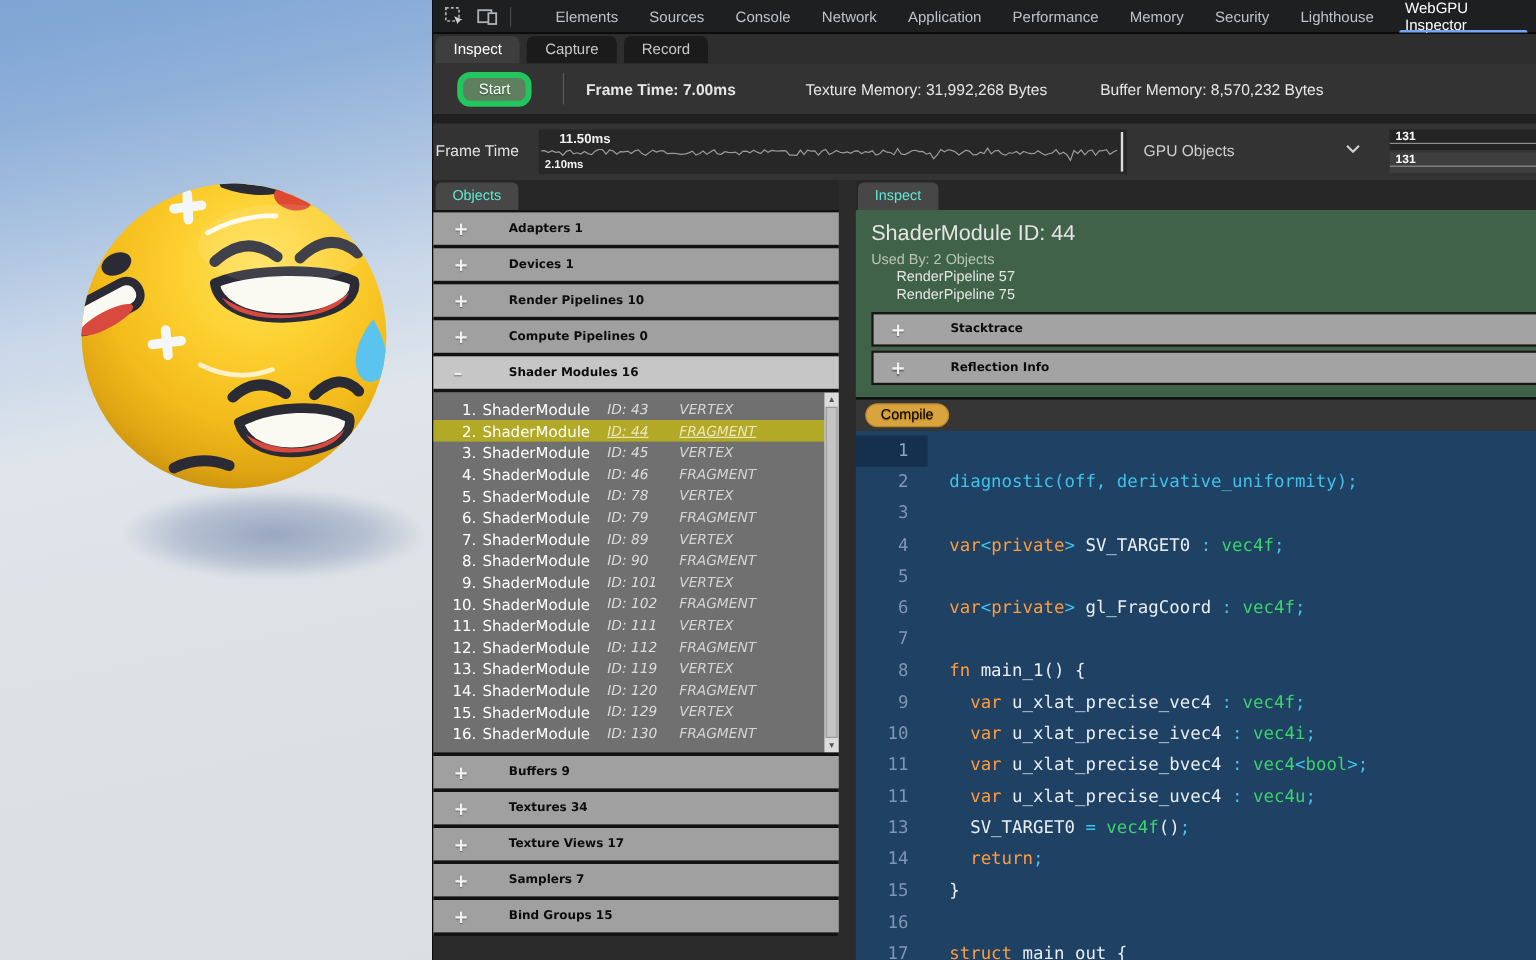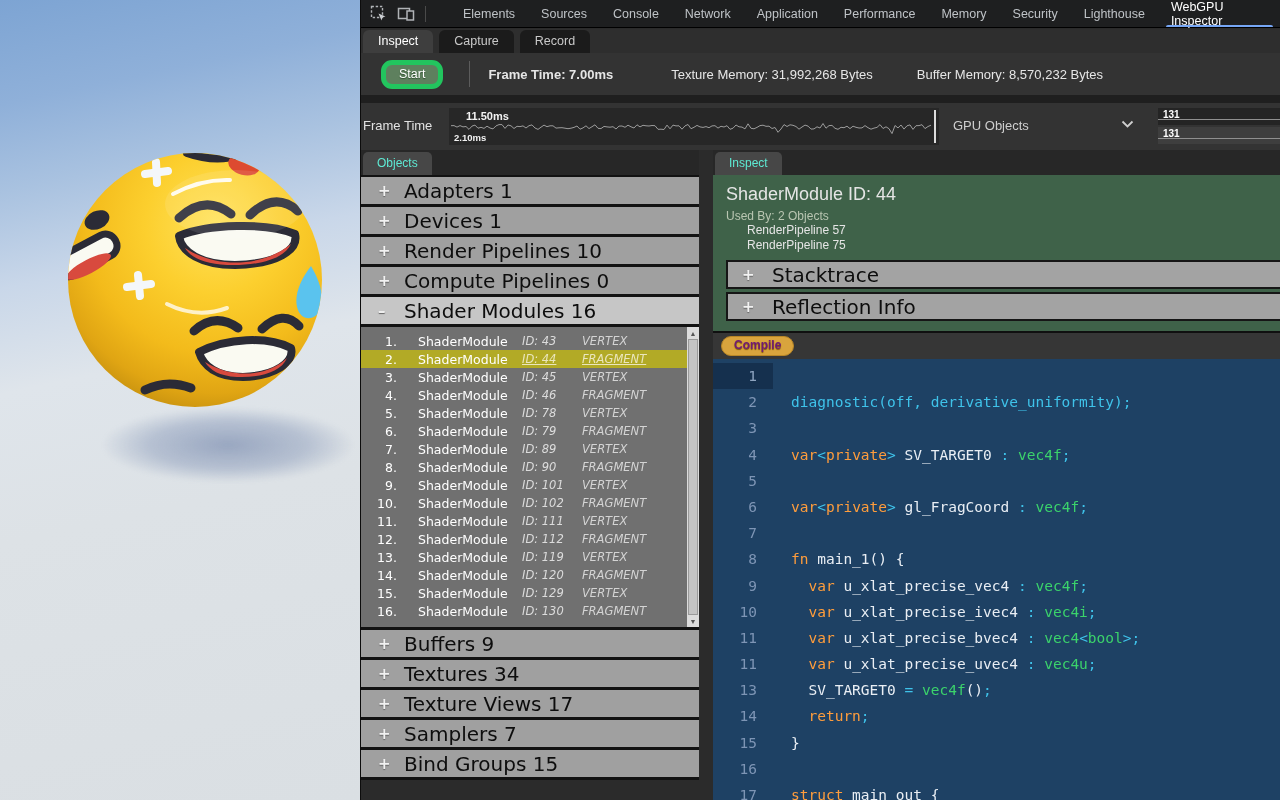--- a/index.html
+++ b/index.html
@@ -67,50 +67,50 @@
   .left-panel { position:absolute; left:0; top:150px; width:338px; height:650px; }
   .panel-tabbar { height:25px; background:#272727; display:flex; align-items:flex-end; padding-left:2px; }
   .panel-tab { font-size:12px; padding:4px 14px 5px; border-radius:5px 5px 0 0; background:#474747; color:#5eead4; }
   .accordion { border-top:2px solid #121212; }
   .acc-header { height:30px; background:#a0a0a0; border-bottom:3px solid #121212;
     display:flex; align-items:center; }
   .acc-header.expanded { background:#c6c6c6; }
   .acc-toggle { width:26px; margin-left:17px; font-size:15px; font-weight:bold; color:#f2f2f2;
     text-shadow:0 1px 1px #666; font-family:"DejaVu Sans", sans-serif; }
   .acc-header.expanded .acc-toggle { color:#eee; }
-  .acc-label { font-family:"DejaVu Sans", sans-serif; font-size:20px; font-weight:normal; color:#0d0d0d; }
+  .acc-label { font-family:"DejaVu Sans", sans-serif; font-size:10px; font-weight:bold; color:#0d0d0d;margin-left:20px; }
 
   .module-list { position:relative; height:303px; background:#707070; border-bottom:3px solid #121212;
     padding-top:5px; overflow:hidden; }
   .mod-row { height:18px; display:flex; align-items:center; font-family:"DejaVu Sans", sans-serif;
     font-size:12.5px; color:#fff; padding-left:8px; width:326px; }
   .mod-row.selected { background:#b2aa26; }
   .mod-num { width:28px; text-align:right; flex:none; }
-  .mod-name { margin-left:21px; width:98px; flex:none; }
+  .mod-name { margin-left:5px; width:98px; flex:none; }
   .mod-id { margin-left:6px; width:56px; font-style:italic; font-size:11.5px; color:#dcdcdc; flex:none; }
   .mod-stage { margin-left:4px; font-style:italic; font-size:11.5px; color:#d4d4d4; }
   .mod-row.selected .mod-id, .mod-row.selected .mod-stage { color:#eae6bd;text-decoration:underline; }
   .list-scrollbar { position:absolute; right:0; top:0; bottom:0; width:12px; background:#dcdcdc; }
   .sb-arrow { height:12px; display:flex; align-items:center; justify-content:center; font-size:7px; color:#555; }
   .sb-thumb { position:absolute; left:1px; right:1px; top:12px; bottom:12px; background:#c4c4c4; border:1px solid #9a9a9a; }
 
   
   .right-panel { position:absolute; left:352px; top:150px; width:568px; height:650px; overflow:hidden; }
   .green-block { position:absolute; left:0; top:25px; width:568px; height:156px; background:#3f6249; overflow:hidden; }
   .gb-title { margin:9px 0 0 13px; font-size:18px; color:#e5e5e5; }
   .gb-usedby { margin:4px 0 0 13px; font-size:12px; color:#b9c6b2; }
   .gb-user { margin-left:34px; font-size:12px; color:#e5e5e5; line-height:15px; }
   .gb-bars { margin-top:7px; margin-left:13px; width:600px; }
   .gb-bar { height:29px; background:#a3a3a3; border:2px solid #161616; margin-bottom:3px;
     display:flex; align-items:center; }
   .gb-bar .acc-toggle { margin-left:14px; width:30px; }
   .compile-strip { position:absolute; left:0; top:181px; width:568px; height:28px; background:#363636;
     border-top:2px solid #101010; display:flex; align-items:center; }
-  .compile-btn { margin-left:8px; background:#d9a43d; border:1px solid #b98626; color:#701a75;
-    font-size:12px; font-weight:bold; border-radius:10px; padding:1px 12px 3px; text-shadow:0 1px 1px #7a5408; }
+  .compile-btn { margin-left:8px; background:#d9a43d; border:1px solid #b98626; color:#000000;
+    font-size:12px; font-weight:normal; border-radius:10px; padding:1px 12px 3px; text-shadow:0 1px 1px #7a5408; }
 
   
   .editor { position:absolute; left:0; top:209px; width:568px; height:441px; background:#1e4164;
     font-family:"DejaVu Sans Mono", monospace; font-size:14.5px; overflow:hidden; padding-top:4px; }
   .code-line { display:flex; height:26.2px; line-height:26.2px; white-space:pre; }
   .gut { width:60px; flex:none; text-align:right; padding-right:16px; color:#7e95b5; }
   .gut.active { background:#15304e; color:#8ea4c0; }
   .src { padding-left:18px; }
   .tk-k { color:#ff9d3c; }   
   .tk-t { color:#3bd36b; }   

